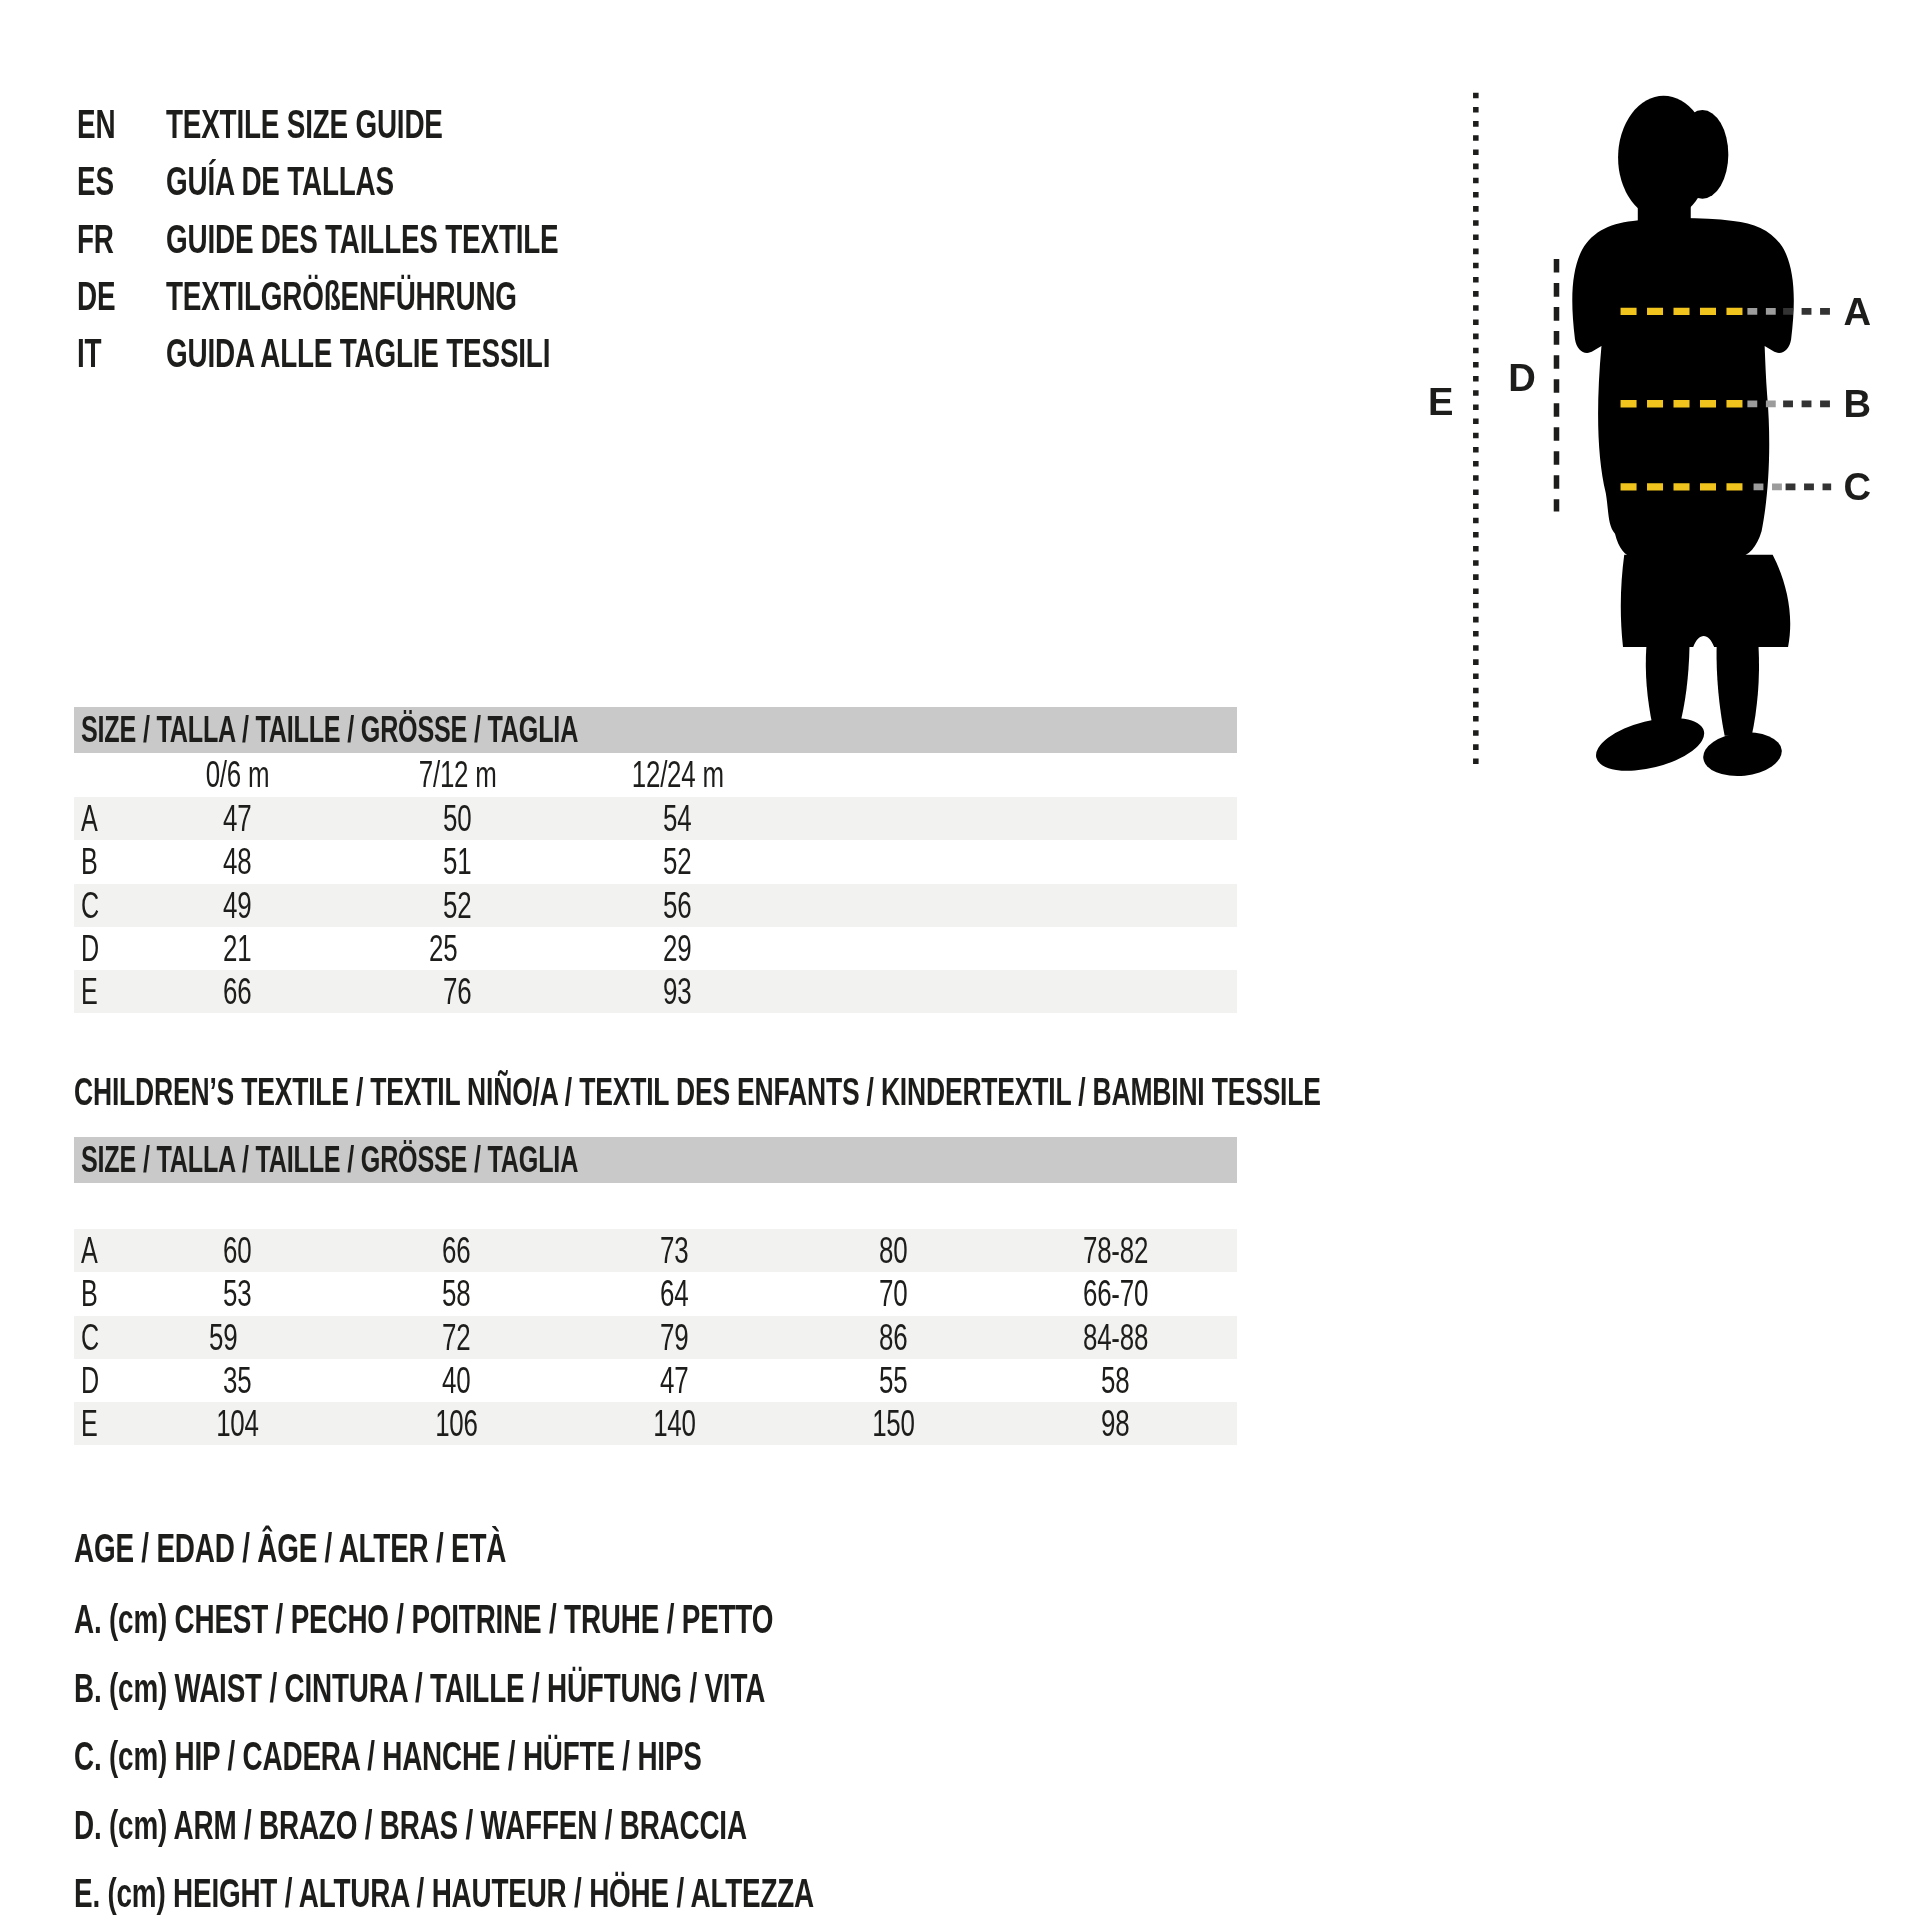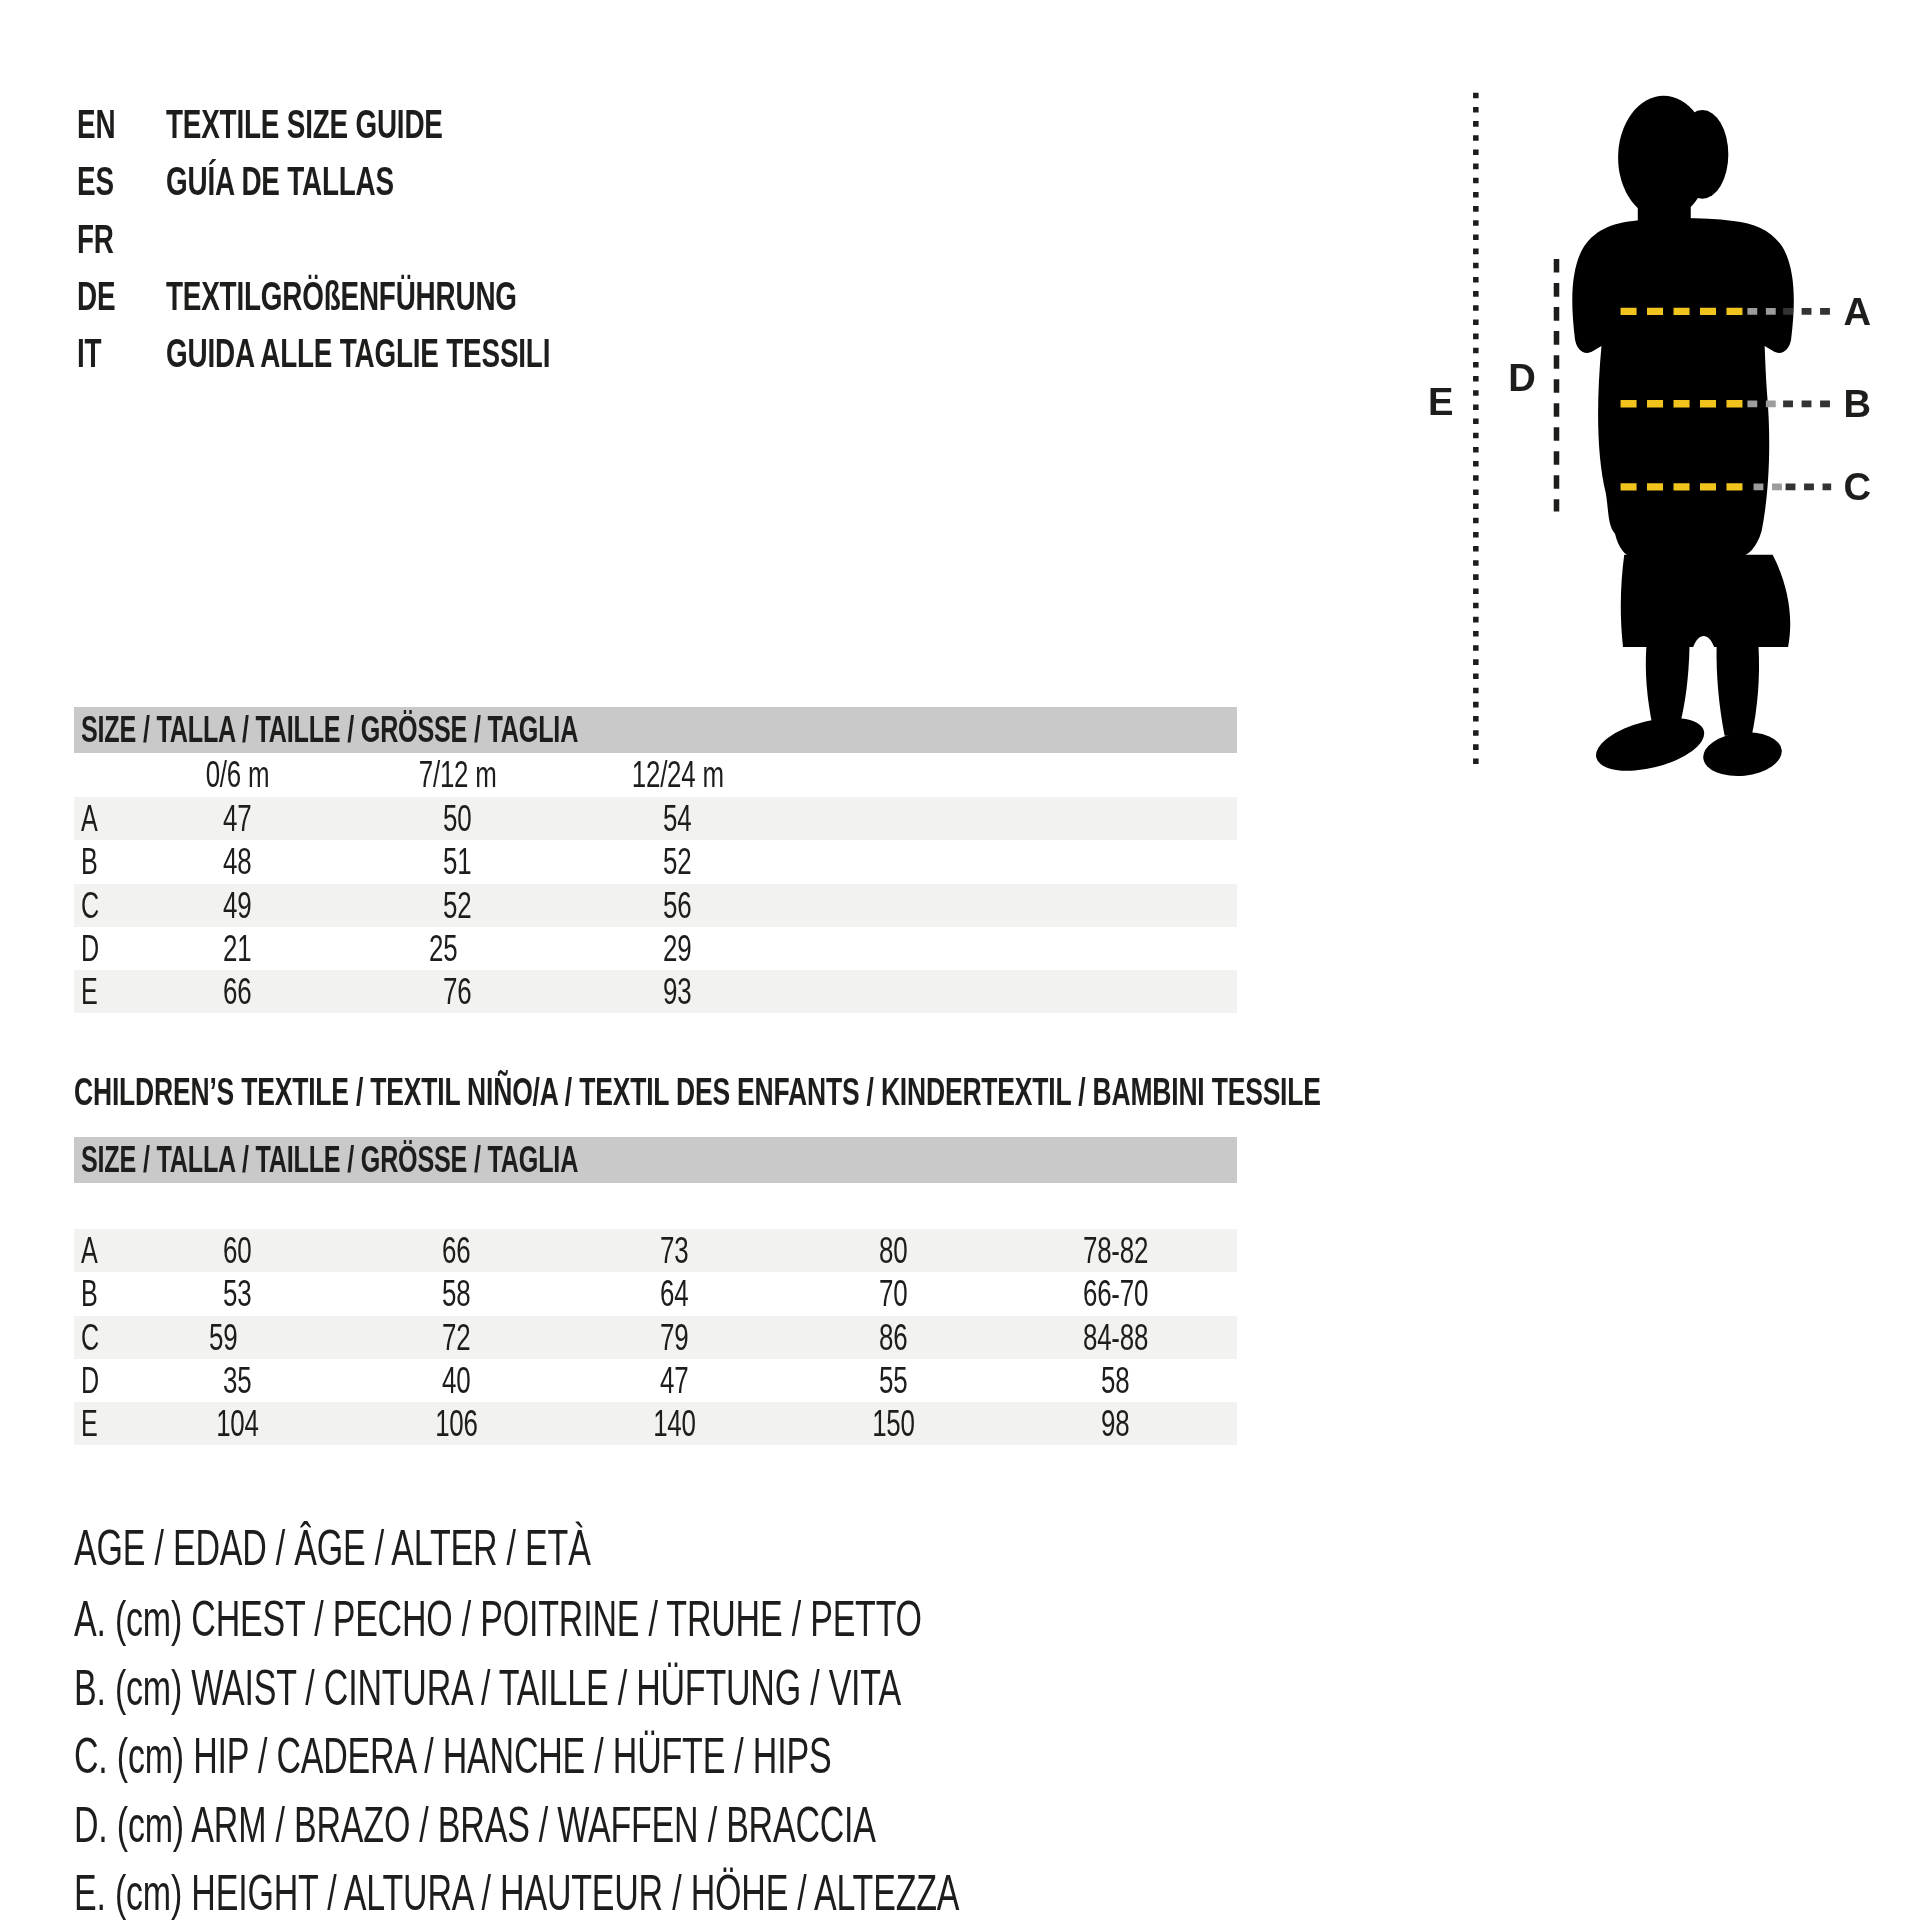--- a/index.html
+++ b/index.html
@@ -23,21 +23,21 @@
   .size-bar { position:absolute; left:74px; width:1163px; height:46px; line-height:46px; background:#c9c9c9; font-size:37px; font-weight:600; }
   .size-bar .cx { margin-left:7.4px; }
   .thead-row, .trow { position:absolute; left:74px; width:1163px; font-size:37px; font-weight:500; }
   .thead-row { height:44px; line-height:44px; }
   .trow { height:43px; line-height:43px; }
   .trow.stripe { background:#f2f2f1; }
   .rlabel { position:absolute; left:7.4px; width:55px; text-align:left; }
   .cell { position:absolute; width:173px; text-align:center; }
 
   
-  .legend-line { position:absolute; left:74px; height:46px; line-height:46px; font-size:50px; font-weight:400; white-space:nowrap; }
+  .legend-line { position:absolute; left:74px; height:46px; line-height:46px; font-size:41px; font-weight:700; white-space:nowrap; }
 
   
   .figure-svg { position:absolute; left:1405px; top:62px; width:521px; height:739px; }
   .fig-label { font-family:"Liberation Sans", sans-serif; font-size:62px; font-weight:700; fill:#1d1d1b; }
 </style>
 </head>
 <body>
 
 <div class="page">
 
@@ -45,20 +45,21 @@
     <div class="lang-row" style="top:103px">
       <span class="lang-code"><span class="cx">EN</span></span>
       <span class="lang-title"><span class="cx">TEXTILE SIZE GUIDE</span></span>
     </div>
     <div class="lang-row" style="top:160px">
       <span class="lang-code"><span class="cx">ES</span></span>
       <span class="lang-title"><span class="cx">GUÍA DE TALLAS</span></span>
     </div>
     <div class="lang-row" style="top:218px">
       <span class="lang-code"><span class="cx">FR</span></span>
+      <span class="lang-title"><span class="cx">GUIDE DES TAILLES TEXTILE</span></span>
     </div>
     <div class="lang-row" style="top:275px">
       <span class="lang-code"><span class="cx">DE</span></span>
       <span class="lang-title"><span class="cx">TEXTILGRÖßENFÜHRUNG</span></span>
     </div>
     <div class="lang-row" style="top:332px">
       <span class="lang-code"><span class="cx">IT</span></span>
       <span class="lang-title"><span class="cx">GUIDA ALLE TAGLIE TESSILI</span></span>
     </div>
   </div>

